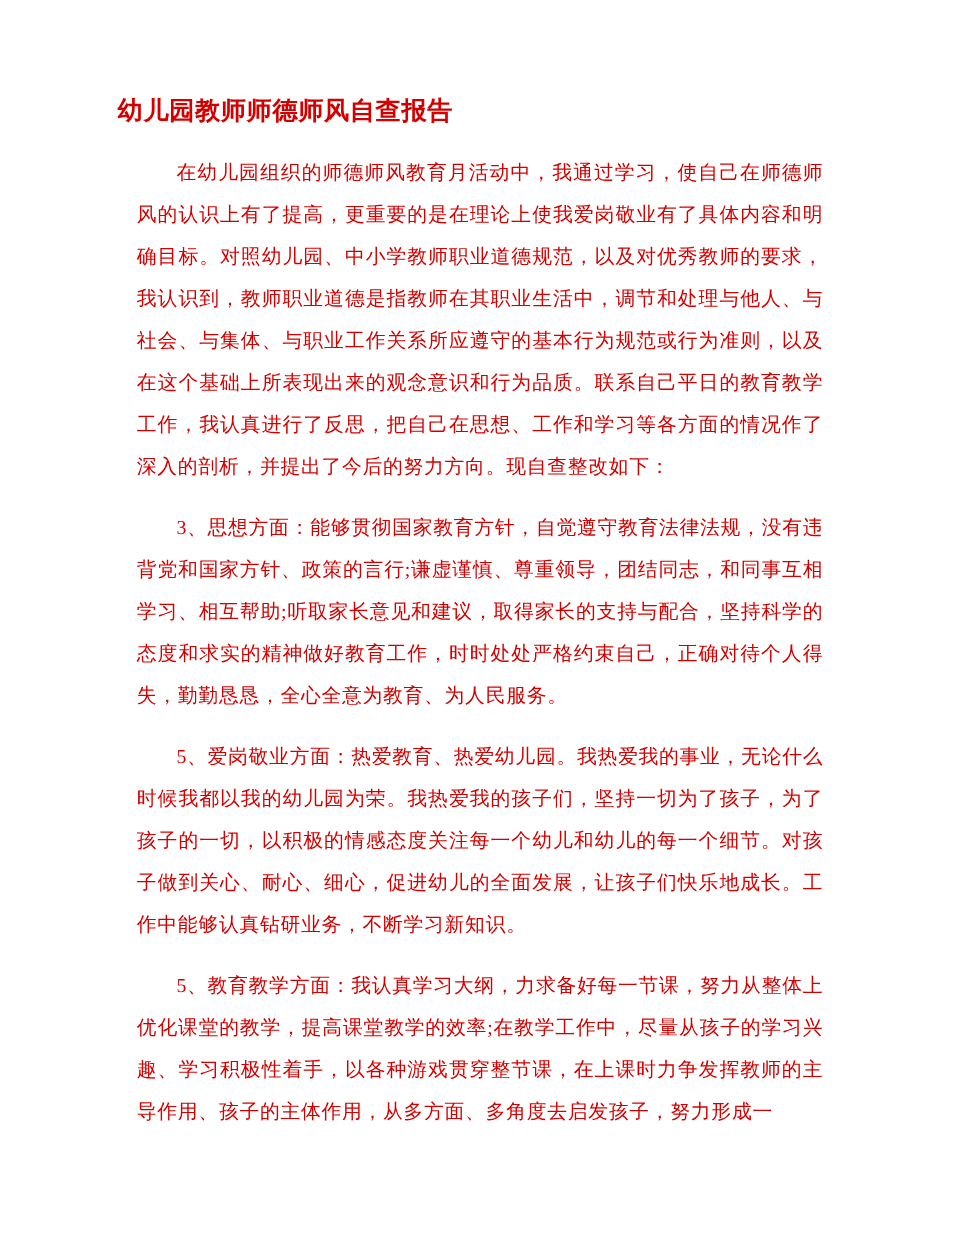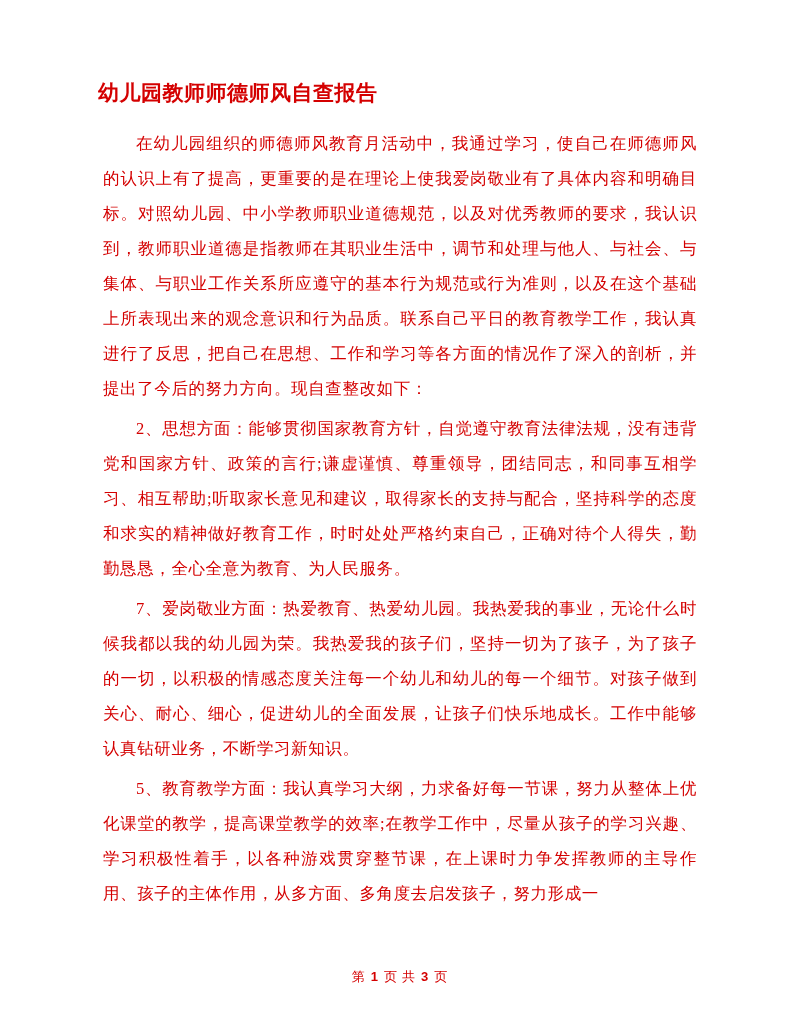--- a/index.html
+++ b/index.html
@@ -36,21 +36,21 @@
     font-size: 21px;
     line-height: 30px;
     color: #d40000;
     margin: 0 0 18px 0;
     letter-spacing: 0.5px;
   }
   .para {
     font-size: 16.5px;
     line-height: 35px;
     color: #d40000;
-    margin: 5px;
+    margin: 16px;
     text-align: justify;
     text-justify: inter-ideograph;
     letter-spacing: 0.6px;
   }
   .para.indent {
     text-indent: 33px;
   }
   .footer {
     position: absolute;
     left: 0;
@@ -74,22 +74,19 @@
 </style>
 </head>
 <body>
 
 <div class="page">
 
   <div class="content">
     <h1 class="doc-title">幼儿园教师师德师风自查报告</h1>
 
     <p class="para indent">在幼儿园组织的师德师风教育月活动中，我通过学习，使自己在师德师风的认识上有了提高，更重要的是在理论上使我爱岗敬业有了具体内容和明确目标。对照幼儿园、中小学教师职业道德规范，以及对优秀教师的要求，我认识到，教师职业道德是指教师在其职业生活中，调节和处理与他人、与社会、与集体、与职业工作关系所应遵守的基本行为规范或行为准则，以及在这个基础上所表现出来的观念意识和行为品质。联系自己平日的教育教学工作，我认真进行了反思，把自己在思想、工作和学习等各方面的情况作了深入的剖析，并提出了今后的努力方向。现自查整改如下：</p>
-    <p class="para indent">2、思想方面：能够贯彻国家教育方针，自觉遵守教育法律法规，没有违背党和国家方针、政策的言行;谦虚谨慎、尊重领导，团结同志，和同事互相学习、相互帮助;听取家长意见和建议，取得家长的支持与配合，坚持科学的态度和求实的精神做好教育工作，时时处处严格约束自己，正确对待个人得失，勤勤恳恳，全心全意为教育、为人民服务。</p>
-    <p class="para indent">7、爱岗敬业方面：热爱教育、热爱幼儿园。我热爱我的事业，无论什么时候我都以我的幼儿园为荣。我热爱我的孩子们，坚持一切为了孩子，为了孩子的一切，以积极的情感态度关注每一个幼儿和幼儿的每一个细节。对孩子做到关心、耐心、细心，促进幼儿的全面发展，让孩子们快乐地成长。工作中能够认真钻研业务，不断学习新知识。</p>
+    <p class="para indent">3、思想方面：能够贯彻国家教育方针，自觉遵守教育法律法规，没有违背党和国家方针、政策的言行;谦虚谨慎、尊重领导，团结同志，和同事互相学习、相互帮助;听取家长意见和建议，取得家长的支持与配合，坚持科学的态度和求实的精神做好教育工作，时时处处严格约束自己，正确对待个人得失，勤勤恳恳，全心全意为教育、为人民服务。</p>
+    <p class="para indent">5、爱岗敬业方面：热爱教育、热爱幼儿园。我热爱我的事业，无论什么时候我都以我的幼儿园为荣。我热爱我的孩子们，坚持一切为了孩子，为了孩子的一切，以积极的情感态度关注每一个幼儿和幼儿的每一个细节。对孩子做到关心、耐心、细心，促进幼儿的全面发展，让孩子们快乐地成长。工作中能够认真钻研业务，不断学习新知识。</p>
     <p class="para indent">5、教育教学方面：我认真学习大纲，力求备好每一节课，努力从整体上优化课堂的教学，提高课堂教学的效率;在教学工作中，尽量从孩子的学习兴趣、学习积极性着手，以各种游戏贯穿整节课，在上课时力争发挥教师的主导作用、孩子的主体作用，从多方面、多角度去启发孩子，努力形成一</p>
   </div>
 
-  <div class="footer">
-    <span class="lbl">第</span><span class="pg">1</span><span class="lbl">页</span><span class="lbl">共</span><span class="pg">3</span><span class="lbl">页</span>
-  </div>
 
 </div>
 
 </body></html>

